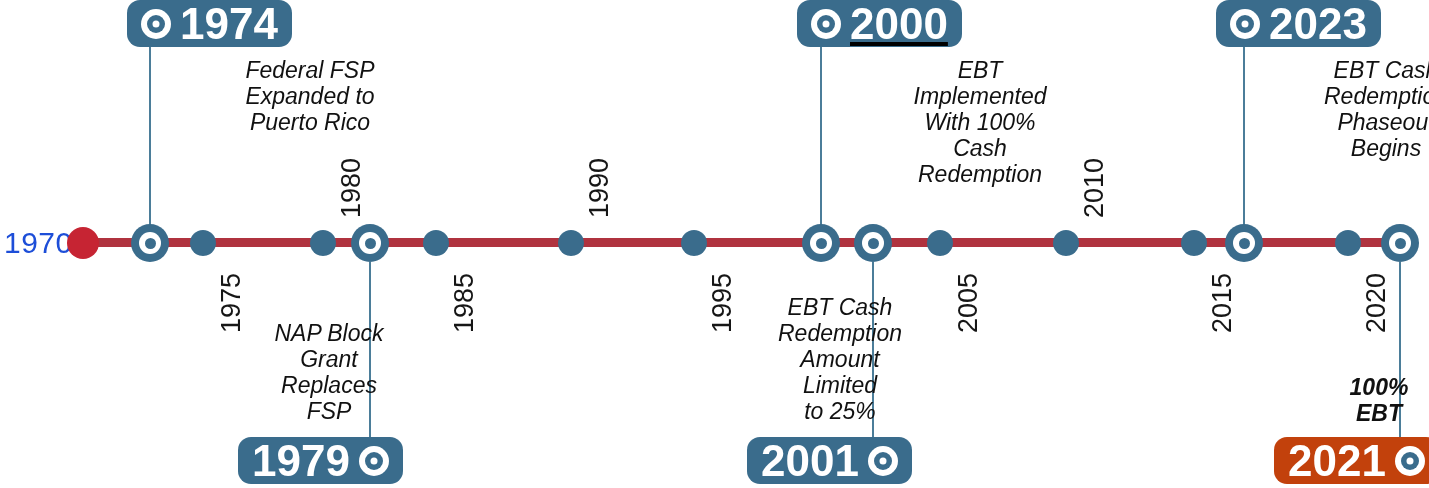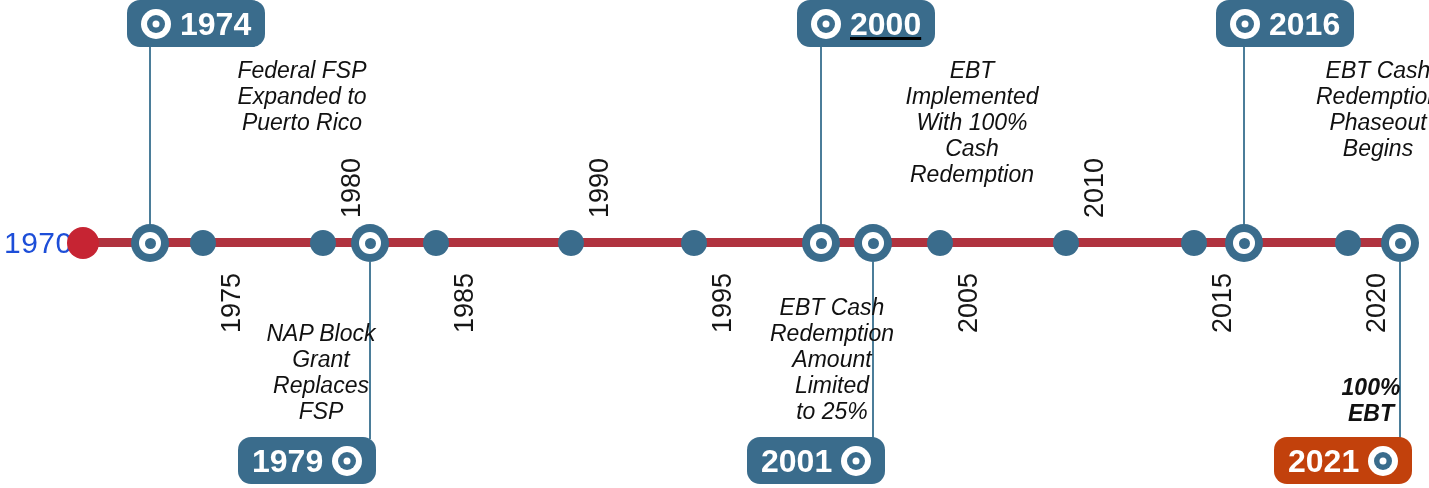--- a/index.html
+++ b/index.html
@@ -69,21 +69,21 @@
     position:absolute;
     height:47px;
     border-radius:13px;
     display:flex;align-items:center;
     padding:0 14px;
     box-sizing:border-box;
     gap:9px;
   }
   .badge .year{
     color:#ffffff;
-    font-size:32px;
+    font-size:44px;
     font-weight:700;
     letter-spacing:0px;
     line-height:1;
     white-space:nowrap;
     font-family:"Liberation Sans", sans-serif;
   }
   .badge .bicon{
     width:30px;height:30px;border-radius:50%;
     background:#ffffff;
     display:flex;align-items:center;justify-content:center;
@@ -103,20 +103,21 @@
   
   .note{
     position:absolute;
     font-style:italic;
     font-size:23px;
     line-height:26px;
     color:#111111;
     text-align:center;
     white-space:pre-line;
     font-family:"Liberation Sans", sans-serif;
+    padding-left:8px;
   }
 </style>
 </head>
 <body style="background: rgb(255, 255, 255);">
 
 <div id="stage">
 
   <div class="axis-line" style="left: 83px; top: 238px; width: 1330px; background: rgb(176, 51, 63);"></div>
 
   <div class="start-label" style="left: 4px; top: 226px; color: #1d4ed8;">1970</div>
@@ -213,21 +214,21 @@
       <div class="connector" style="left: 1243px; top: 47px; height: 178px; background: rgb(75, 125, 153);"></div>
       <div class="node node-target" style="left: 1244px; top: 243px; background: rgb(58, 108, 140);">
         <div class="ring">
           <i style="background: rgb(58, 108, 140);"></i>
         </div>
       </div>
       <div class="badge" style="left: 1216px; top: 0px; background: rgb(58, 108, 140);">
         <div class="bicon">
           <em style="background: rgb(58, 108, 140);"></em>
         </div>
-        <div class="year">2016</div>
+        <div class="year">2023</div>
       </div>
       <div class="note" style="left: 1248px; top: 57px; width: 260px;">EBT Cash
 Redemption
 Phaseout
 Begins</div>
       <div class="connector" style="left: 1399px; top: 262px; height: 177px; background: rgb(75, 125, 153);"></div>
       <div class="node node-target" style="left: 1400px; top: 243px; background: rgb(58, 108, 140);">
         <div class="ring">
           <i style="background: rgb(58, 108, 140);"></i>
         </div>

